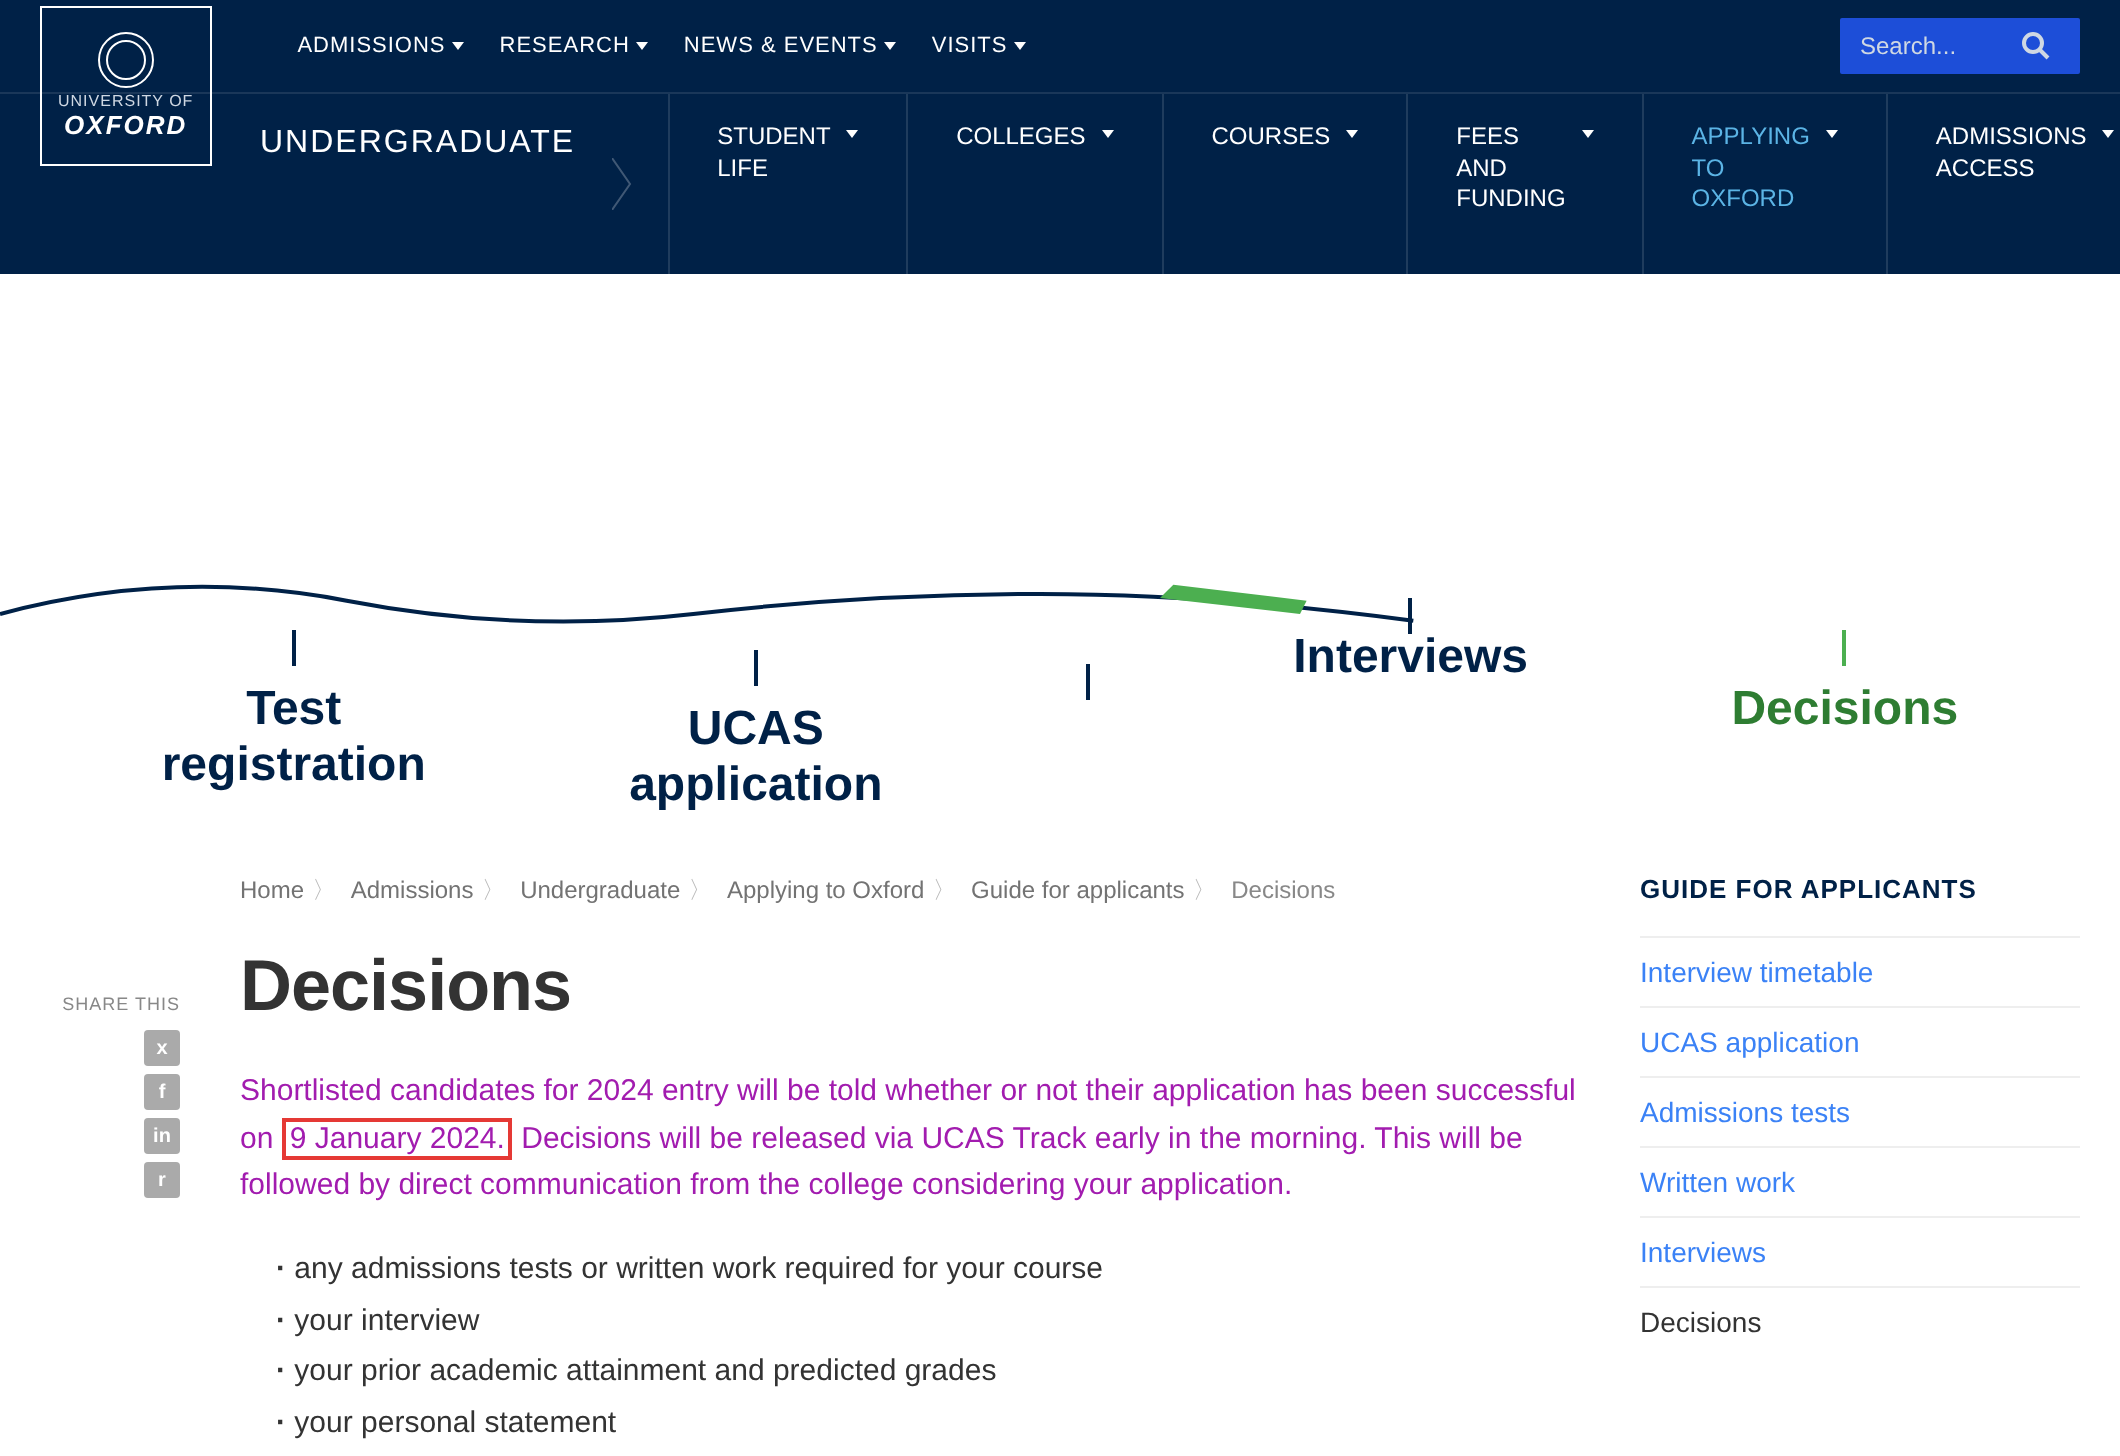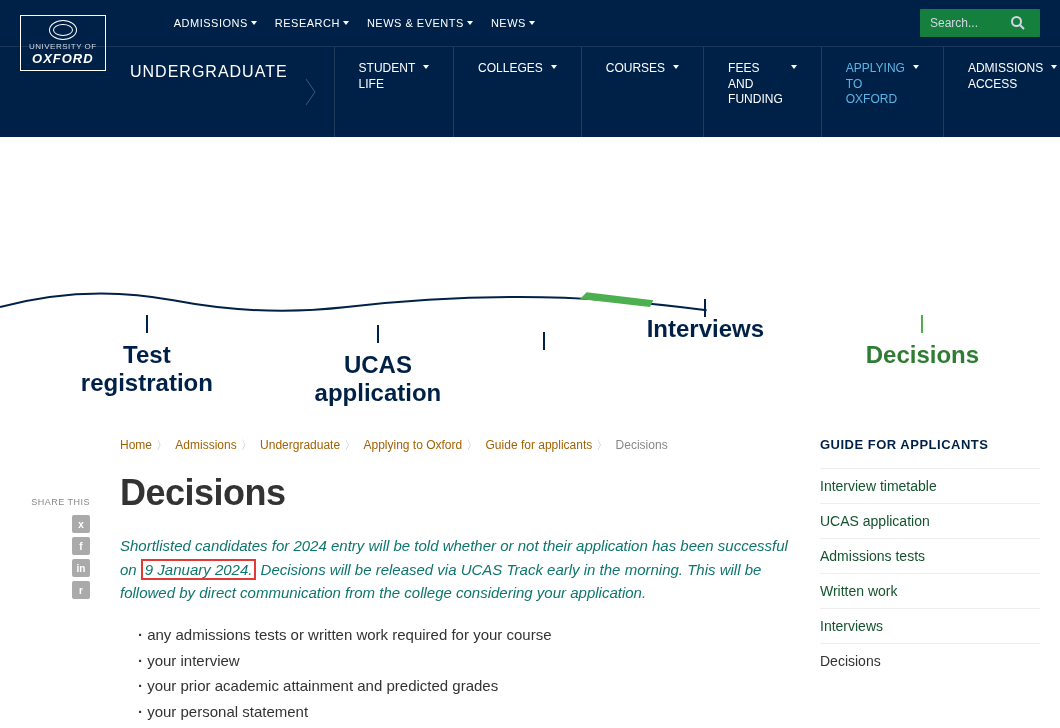--- a/index.html
+++ b/index.html
@@ -1,30 +1,30 @@
 <!DOCTYPE html>
 <html><head>
 <meta charset="utf-8">
 <style>
 * { margin: 0; padding: 0; box-sizing: border-box; }
 body { font-family: Arial, Helvetica, sans-serif; background: #fff; color: #333; }
 
 .header { background: #002147; color: #fff; }
 .header-top { display: flex; align-items: center; padding: 0 20px; height: 46px; }
-.logo-box { border: 1px solid #fff; padding: 4px 8px; margin-right: 48px; text-align: center; display: flex; flex-direction: column; align-items: center; justify-content: center; min-width: 72px; height: 56px; position: relative; top: 20px; }
+.logo-box { border: 1px solid #fff; padding: 4px 8px; margin-right: 23px; text-align: center; display: flex; flex-direction: column; align-items: center; justify-content: center; min-width: 72px; height: 80px; position: relative; top: 20px; }
 .logo-crest { width: 28px; height: 28px; border: 1.5px solid #fff; border-radius: 50%; margin-bottom: 2px; position: relative; }
 .logo-crest::after { content: ""; position: absolute; inset: 3px; border: 1px solid #fff; border-radius: 50%; }
 .logo-text1 { font-size: 8px; letter-spacing: 0.5px; color: #cfd8e3; }
 .logo-text2 { font-size: 13px; font-weight: bold; letter-spacing: 1px; font-style: italic; }
 
 .nav-top { display: flex; gap: 18px; flex: 1; margin-left: 20px; }
 .nav-top-item { font-size: 11px; letter-spacing: 0.5px; cursor: pointer; display: flex; align-items: center; gap: 3px; }
 .caret { width: 0; height: 0; border-left: 3px solid transparent; border-right: 3px solid transparent; border-top: 4px solid #fff; display: inline-block; }
 
-.search-box { background: #15803d; display: flex; align-items: center; padding: 6px 10px; border-radius: 1px; width: 120px; }
+.search-box { background: #1d4ed8; display: flex; align-items: center; padding: 6px 10px; border-radius: 1px; width: 120px; }
 .search-input { background: transparent; border: none; color: #fff; font-size: 12px; width: 80px; outline: none; }
 .search-input::placeholder { color: #cfd8e3; }
 
 .header-nav { display: flex; align-items: stretch; padding: 0 20px 0 130px; border-top: 1px solid rgba(255,255,255,0.1); }
 .section-title { font-size: 16px; font-weight: 300; letter-spacing: 1px; padding: 16px 0; white-space: nowrap; }
 .nav-separator { margin: 0 18px; display: flex; align-items: center; color: rgba(255,255,255,0.3); }
 .nav-main { display: flex; flex: 1; }
 .nav-main-item { padding: 14px 24px; font-size: 12px; cursor: pointer; display: flex; align-items: flex-start; gap: 8px; border-left: 1px solid rgba(255,255,255,0.12); flex: 1; position: relative; }
 .nav-main-item .label { line-height: 1.3; flex: 1; }
 .nav-main-item.active .label { color: #5bb4e5; }
@@ -40,34 +40,34 @@
 .timeline-item.active .tlabel { color: #2e7d32; }
 .timeline-item.interviews .tlabel { position: relative; top: -10px; }
 
 .content-wrap { display: flex; max-width: 1060px; margin: 0 auto; padding: 30px 20px 40px; gap: 30px; }
 .share-col { width: 70px; padding-top: 60px; text-align: right; }
 .share-title { font-size: 9px; color: #888; letter-spacing: 0.5px; margin-bottom: 8px; }
 .share-icon { width: 18px; height: 18px; background: #aaa; margin: 0 0 4px auto; display: flex; align-items: center; justify-content: center; color: #fff; font-size: 10px; font-weight: bold; border-radius: 2px; cursor: pointer; }
 
 .main-col { flex: 1; }
 .breadcrumb { font-size: 12px; color: #5bb4e5; margin-bottom: 18px; }
-.breadcrumb span { color: #a16207; cursor: pointer; }
+.breadcrumb span { color: #737373; cursor: pointer; }
 .breadcrumb .sep { color: #bbb; margin: 0 4px; }
 .breadcrumb .current { color: #888; cursor: default; }
 
 h1 { font-size: 36px; color: #333; font-weight: 800; margin-bottom: 20px; letter-spacing: -0.5px; }
-.body-text { font-size: 15px; line-height: 1.55; color: #0f766e; margin-bottom: 18px; font-style: italic; }
+.body-text { font-size: 15px; line-height: 1.55; color: #a21caf; margin-bottom: 18px; }
 .highlight { border: 2px solid #e53935; padding: 0 2px; }
 .bullets { margin-left: 18px; font-size: 15px; line-height: 1.7; }
 .bullets li { list-style: none; }
 .bullets li::before { content: "· "; font-weight: bold; }
 
 .sidebar { width: 220px; }
 .sidebar-title { font-size: 13px; font-weight: bold; color: #002147; letter-spacing: 0.5px; margin-bottom: 16px; }
-.sidebar-link { display: block; font-size: 14px; color: #14532d; padding: 9px 0; border-top: 1px solid #eee; cursor: pointer; }
+.sidebar-link { display: block; font-size: 14px; color: #3b82f6; padding: 9px 0; border-top: 1px solid #eee; cursor: pointer; }
 .sidebar-link.current { color: #333; cursor: default; }
 </style>
 </head>
 <body>
 
 <div class="header">
   <div class="header-top">
     <div class="logo-box">
       <div class="logo-crest"></div>
       <div class="logo-text1">UNIVERSITY OF</div>
@@ -80,21 +80,21 @@
         </div>
       <div class="nav-top-item">
           <span>RESEARCH</span>
           <span class="caret"></span>
         </div>
       <div class="nav-top-item">
           <span>NEWS &amp; EVENTS</span>
           <span class="caret"></span>
         </div>
       <div class="nav-top-item">
-          <span>NEWS</span>
+          <span>VISITS</span>
           <span class="caret"></span>
         </div>
     </div>
     <div class="search-box">
       <input class="search-input" placeholder="Search..." style="">
       <svg width="16" height="16" viewBox="0 0 16 16">
           <circle cx="6.5" cy="6.5" r="4.5" fill="none" stroke="#cfd8e3" stroke-width="2"></circle>
           <line x1="10" y1="10" x2="14" y2="14" stroke="#cfd8e3" stroke-width="2"></line>
         </svg>
     </div>

